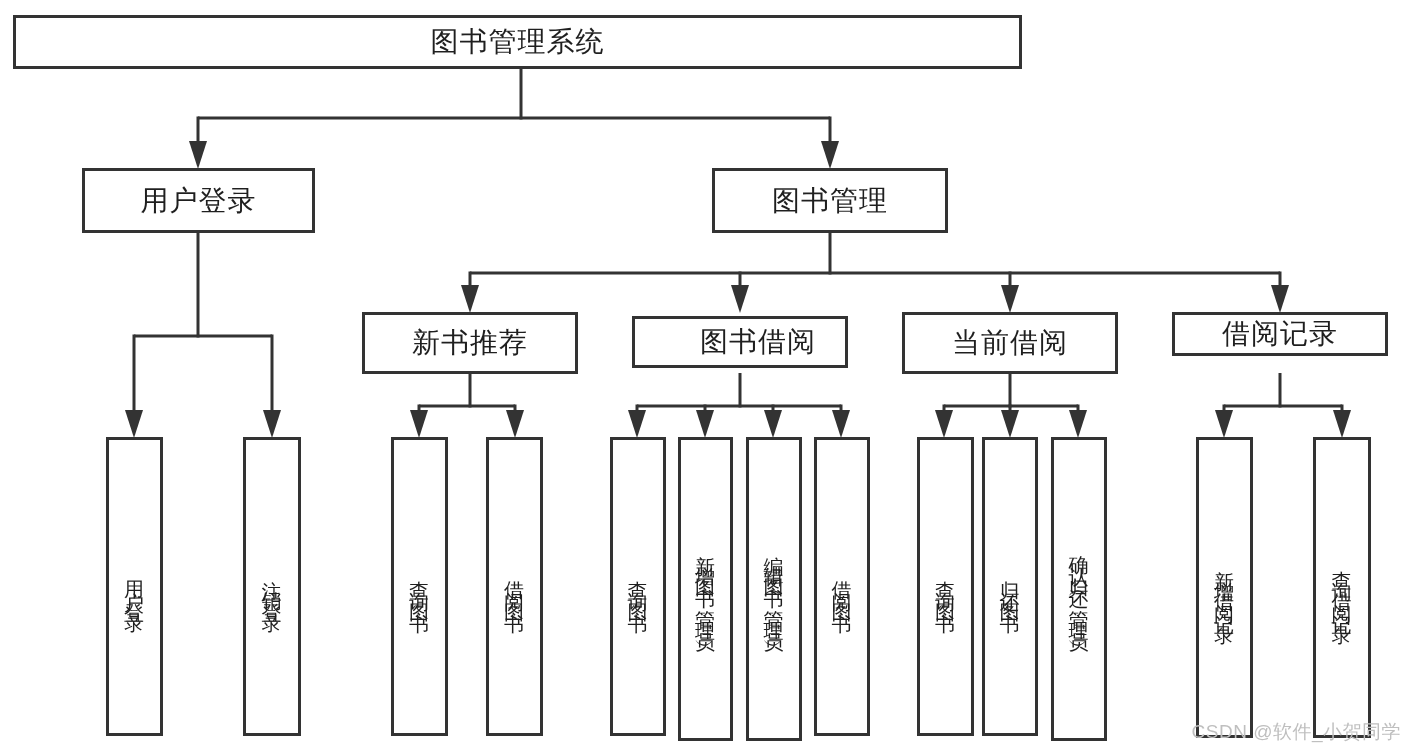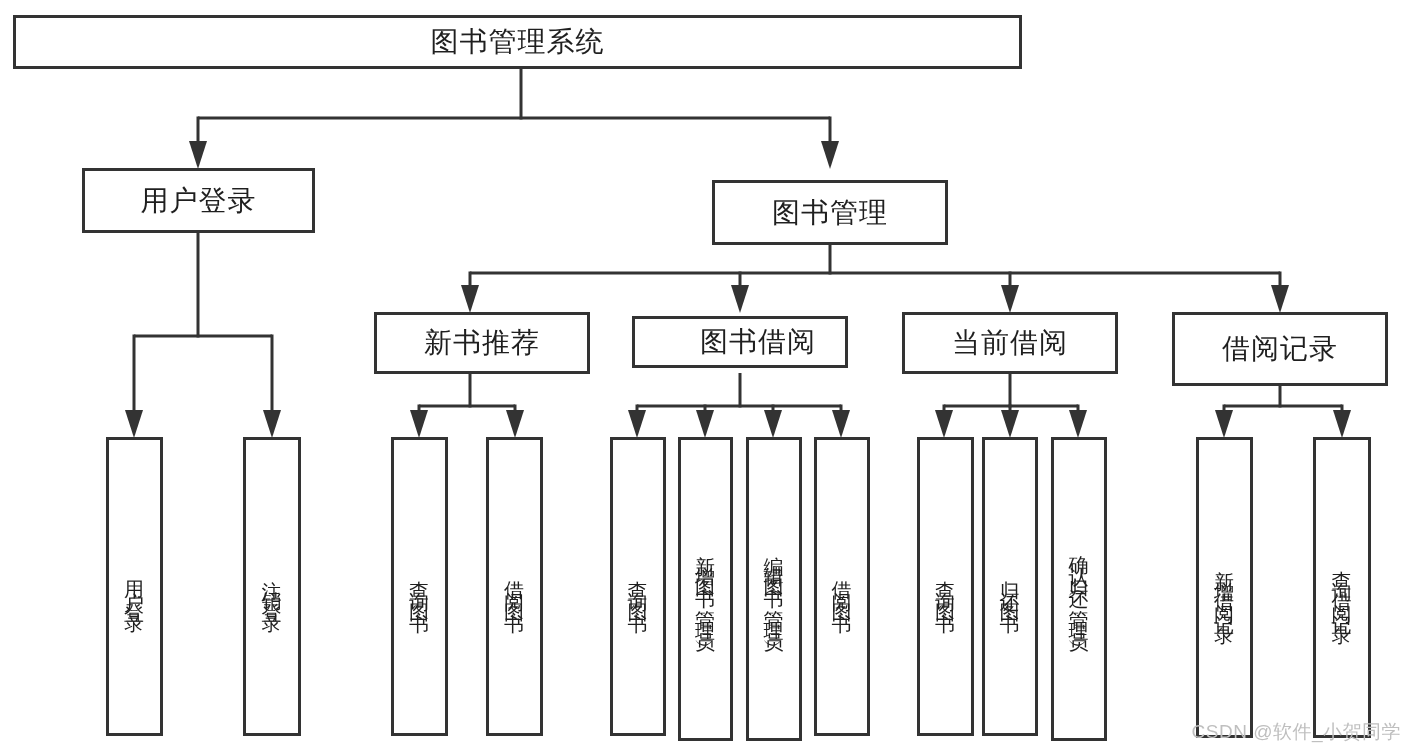--- a/index.html
+++ b/index.html
@@ -139,26 +139,26 @@
       <line x1="1224" y1="404.5" x2="1224" y2="414"></line>
       <polygon points="1215,410 1233,410 1224,438"></polygon>
       <line x1="1342" y1="404.5" x2="1342" y2="414"></line>
       <polygon points="1333,410 1351,410 1342,438"></polygon>
     </g>
   </svg>
 
   <div class="hbox" style="left:13px; top:15px; width:1009px; height:54px;">图书管理系统</div>
 
   <div class="hbox" style="left:82px; top:168px; width:233px; height:65px;">用户登录</div>
-  <div class="hbox" style="left:712px; top:180px; width:236px; height:65px;">图书管理</div>
-
-  <div class="hbox" style="left:374px; top:312px; width:216px; height:62px;">新书推荐</div>
+  <div class="hbox" style="left:712px; top:168px; width:236px; height:65px;">图书管理</div>
+
+  <div class="hbox" style="left:362px; top:312px; width:216px; height:62px;">新书推荐</div>
   <div class="hbox" style="left:632px; top:316px; width:216px; height:52px;padding-left:36px;">图书借阅</div>
   <div class="hbox" style="left:902px; top:312px; width:216px; height:62px;">当前借阅</div>
-  <div class="hbox" style="left:1172px; top:312px; width:216px; height:74px;">借阅记录</div>
+  <div class="hbox" style="left:1172px; top:312px; width:216px; height:44px;">借阅记录</div>
 
   <div class="vbox" style="left:106px; top:437px; width:57px; height:299px;">
     <span>用户登录</span>
   </div>
   <div class="vbox" style="left:243px; top:437px; width:58px; height:299px;">
     <span>注销登录</span>
   </div>
 
   <div class="vbox" style="left:391px; top:437px; width:57px; height:299px;">
     <span>查询图书</span>

